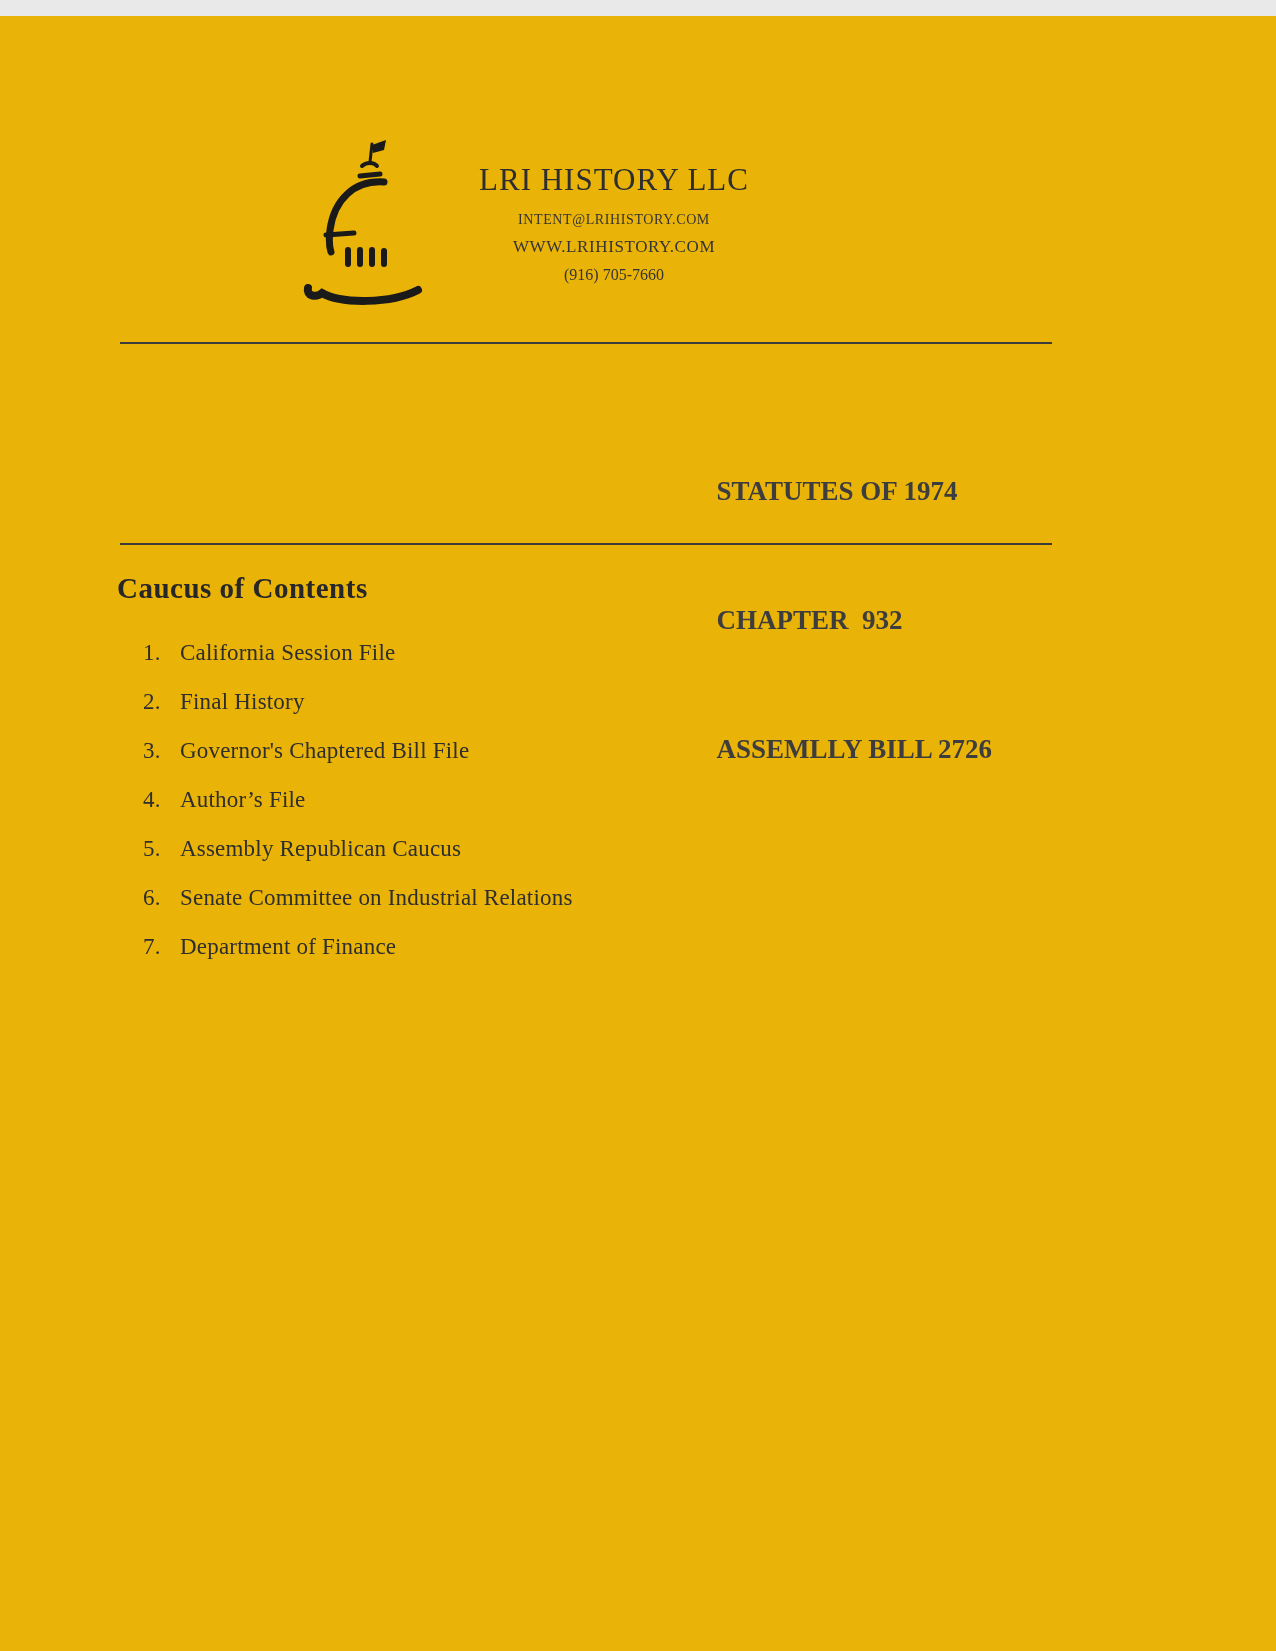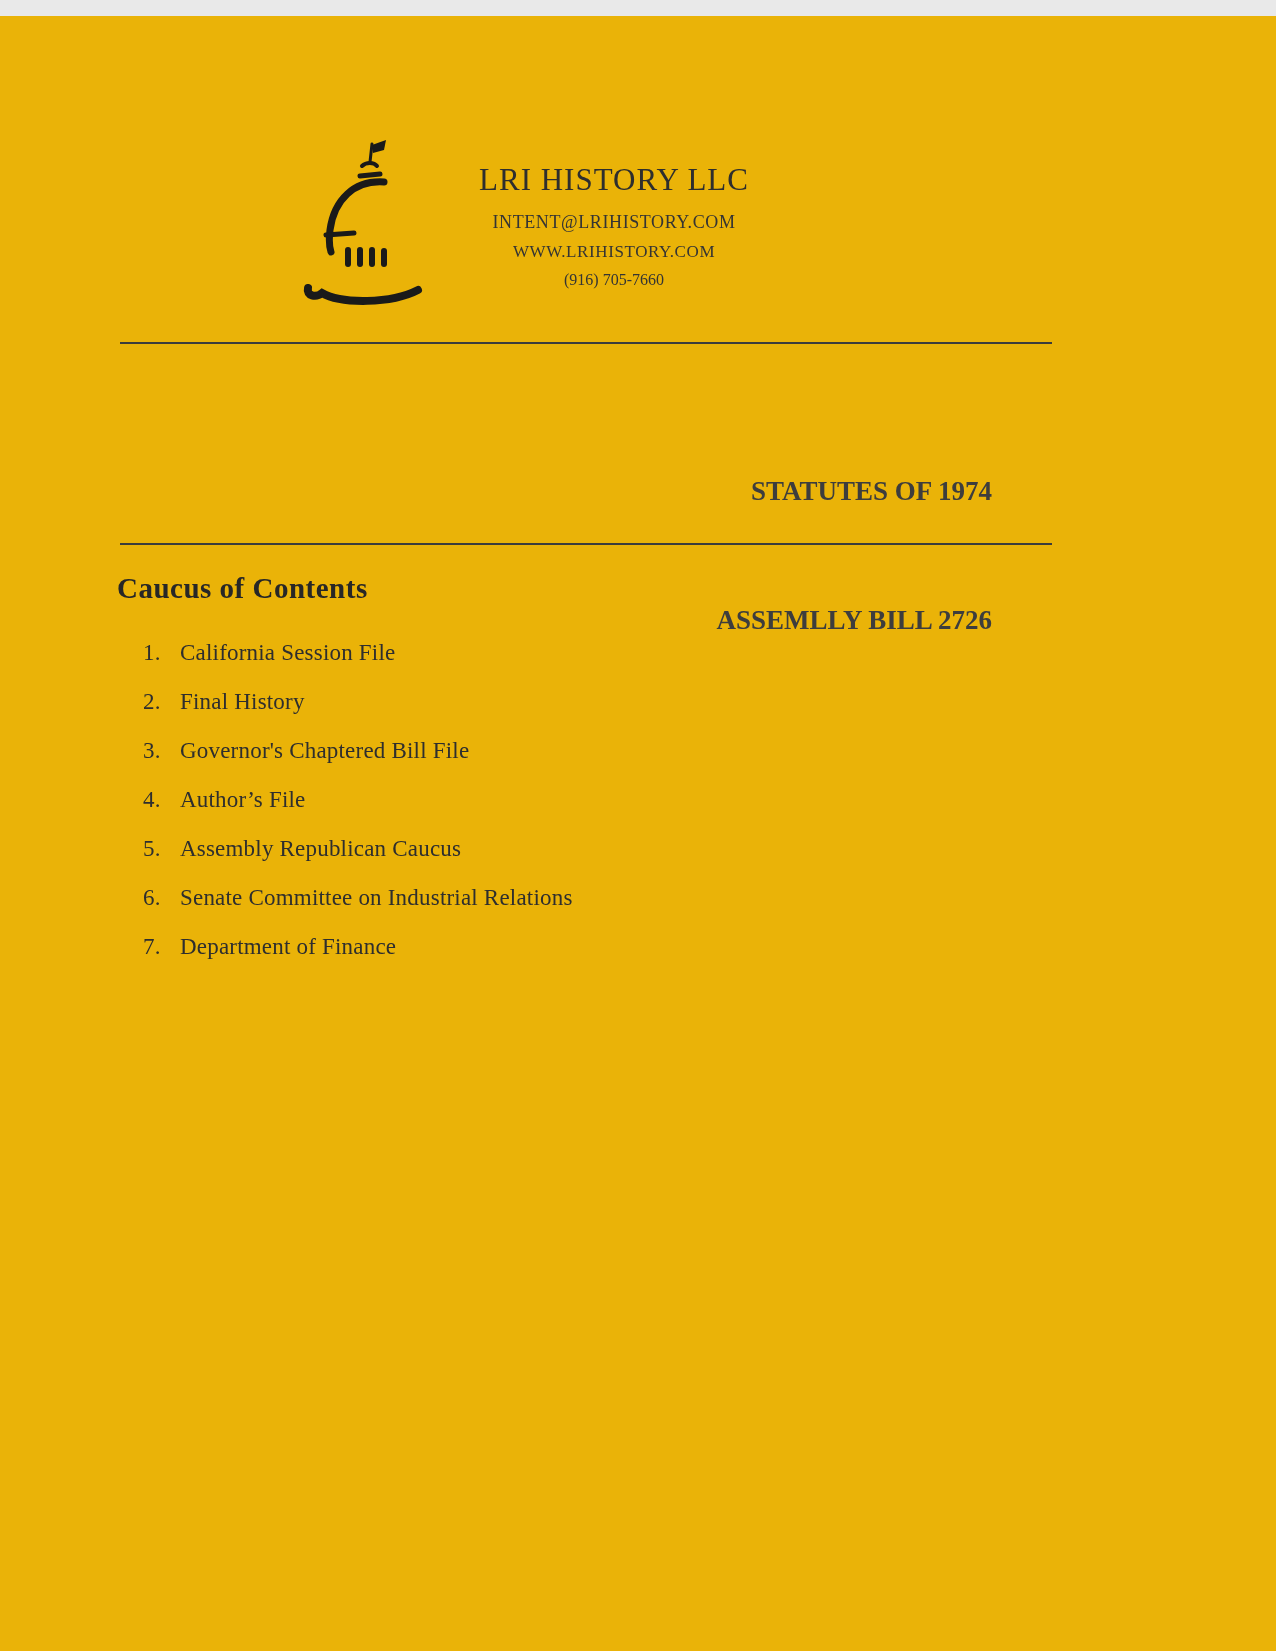--- a/index.html
+++ b/index.html
@@ -38,21 +38,21 @@
     padding-top: 24px;
     min-width: 270px;
   }
   .company-name {
     font-size: 31px;
     letter-spacing: 1px;
     color: #2e2e2e;
     white-space: nowrap;
   }
   .company-email {
-    font-size: 18px;
+    font-size: 14px;
     letter-spacing: 0.6px;
     margin-top: 14px;
     color: #343434;
     white-space: nowrap;
   }
   .company-site {
     font-size: 17px;
     letter-spacing: 0.6px;
     margin-top: 9px;
     color: #343434;
@@ -74,21 +74,20 @@
     border-top: 2px solid #3c3c3c;
   }
   .rule-top    { top: 326px; }
   .rule-bottom { top: 527px; }
 
   
   .statutes {
     position: absolute;
     top: 368px;
     right: 284px;
-    text-align: right;
     font-weight: bold;
     color: #3d3d3d;
     font-size: 27px;
     line-height: 43px;
     white-space: pre-wrap;
   }
 
   
   .toc-title {
     position: absolute;
@@ -155,20 +154,21 @@
       <div class="company-email">INTENT@LRIHISTORY.COM</div>
       <div class="company-site">WWW.LRIHISTORY.COM</div>
       <div class="company-phone">(916) 705-7660</div>
     </div>
   </div>
 
   <div class="rule rule-top"></div>
 
   <div class="statutes">
     <div>STATUTES OF 1974</div>
+    <div>CHAPTER  932</div>
     <div>ASSEMLLY BILL 2726</div>
   </div>
 
   <div class="rule rule-bottom"></div>
 
   <div class="toc-title">Caucus of Contents</div>
 
   <ol class="toc-list">
     <li class="toc-item">
       <span class="toc-number">1.</span>

